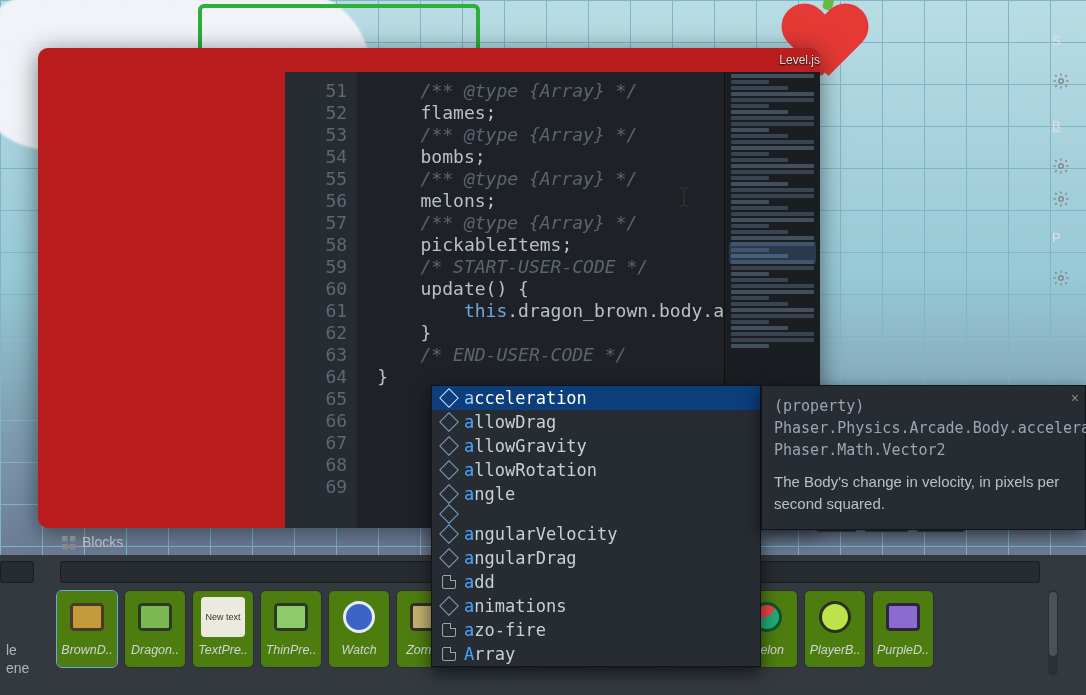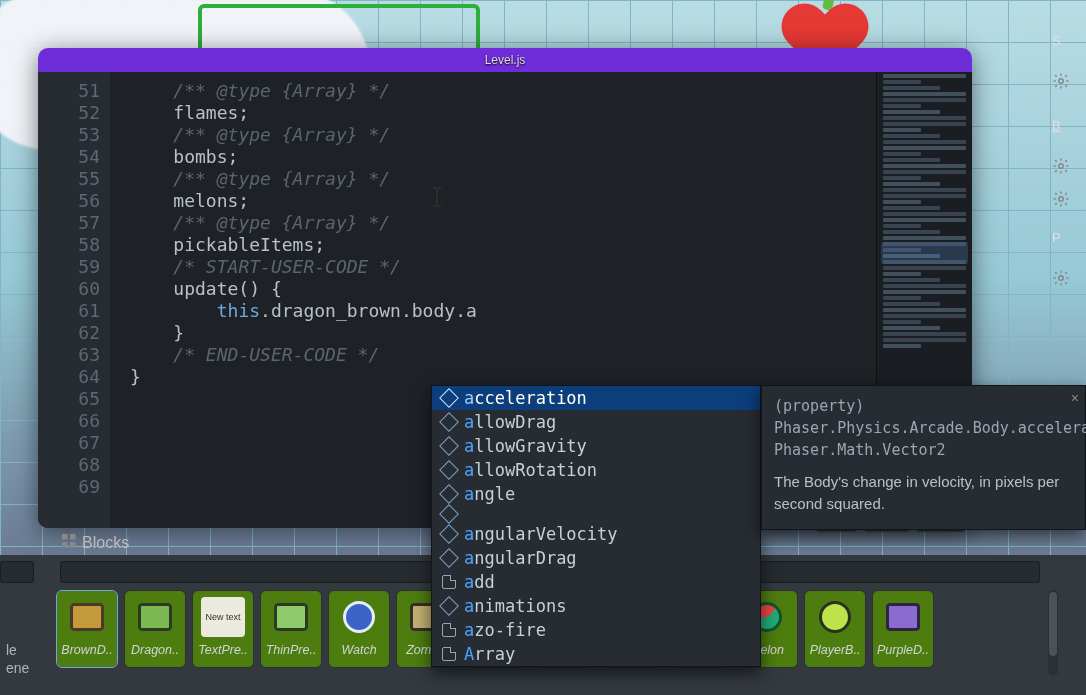--- a/index.html
+++ b/index.html
@@ -22,23 +22,23 @@
   .heart:before, .heart:after {
     content:""; position:absolute; width:46px; height:70px; background:#e53935;
     border-radius:30px 30px 0 0; transform:rotate(-45deg); left:10px; top:6px;
   }
   .heart:after { transform:rotate(45deg); left:34px; }
   .heart .stem { position:absolute; top:-4px; left:44px; width:10px; height:20px; background:#6b4; border-radius:4px; transform:rotate(12deg);}
   .cloud { position:absolute; top:-10px; left:-30px; width:400px; height:160px; background:#f6f6fa; border-radius:100px; filter:blur(1px); opacity:0.92;}
   .green-box { position:absolute; top:4px; left:198px; width:282px; height:66px; border:4px solid #2eae3a; border-radius:6px;}
 
   .editor-window {
-    position:absolute; left:38px; top:48px; width:934px; height:480px;
-    background:#6d28d9; border-radius:10px; box-shadow:0 4px 24px rgba(0,0,0,0.5);
-    display:flex; flex-direction:column; overflow:hidden;
+    position:absolute; left:38px; top:48px; width:782px; height:480px;
+    background:#b91c1c; border-radius:10px; box-shadow:0 4px 24px rgba(0,0,0,0.5);
+    display:flex; flex-direction:column; overflow:hidden;align-items:flex-end;
   }
   .editor-title {
     height:24px; line-height:24px; text-align:center; font-size:12px;
     color:#ddd; font-family:-apple-system,Segoe UI,sans-serif;
     text-shadow:0 1px 2px #000; background:rgba(255,255,255,0.02);
   }
   .editor-body { flex:1; display:flex; background:#1e2227; overflow:hidden; position:relative;}
   .gutter {
     width:72px; background:#272c33; color:#5f6773; text-align:right;
     padding:8px 10px 8px 0; font-size:18px; line-height:22px; user-select:none;
@@ -95,22 +95,22 @@
     position:absolute; right:0; top:0; width:48px; height:530px;
     background:rgba(28,32,36,0.0);
     padding-top:20px;
     font-family:-apple-system,Segoe UI,sans-serif; font-size:13px; color:#ddd;
   }
   .rp-label { padding-left:14px; height:40px; display:flex; align-items:center; color:#e0e0e0;}
   .rp-gear { width:18px; height:18px; margin-left:14px; margin-top:12px; color:#888;}
 
   .blocks-tab {
     position:absolute; left:48px; top:528px;
-    display:flex; align-items:flex-start; gap:6px;
-    color:#bbb; font-family:-apple-system,Segoe UI,sans-serif; font-size:16px;
+    display:flex; align-items:flex-end; gap:6px;
+    color:#bbb; font-family:-apple-system,Segoe UI,sans-serif; font-size:14px;
     padding:6px 14px;
   }
   .blocks-tab .grid-icon { width:14px; height:14px;
     background:
       linear-gradient(#888,#888) 0 0/5.5px 5.5px no-repeat,
       linear-gradient(#888,#888) 8px 0/5.5px 5.5px no-repeat,
       linear-gradient(#888,#888) 0 8px/5.5px 5.5px no-repeat,
       linear-gradient(#888,#888) 8px 8px/5.5px 5.5px no-repeat;
   }
 

